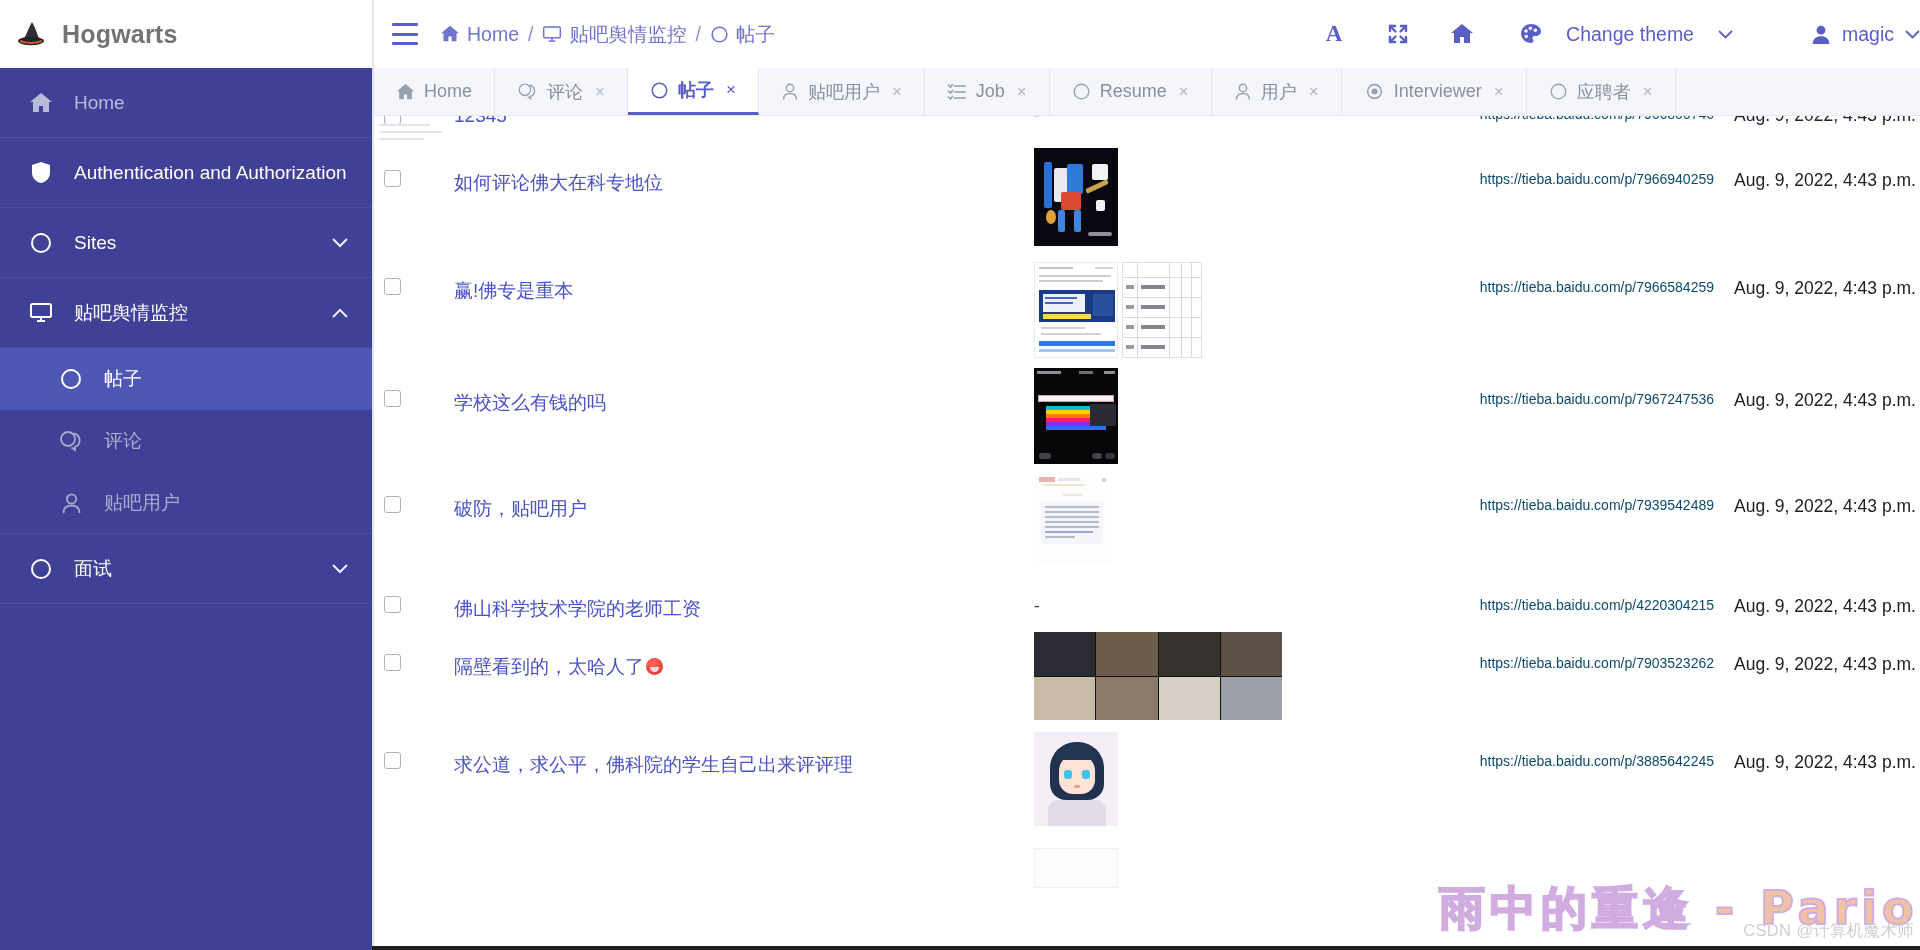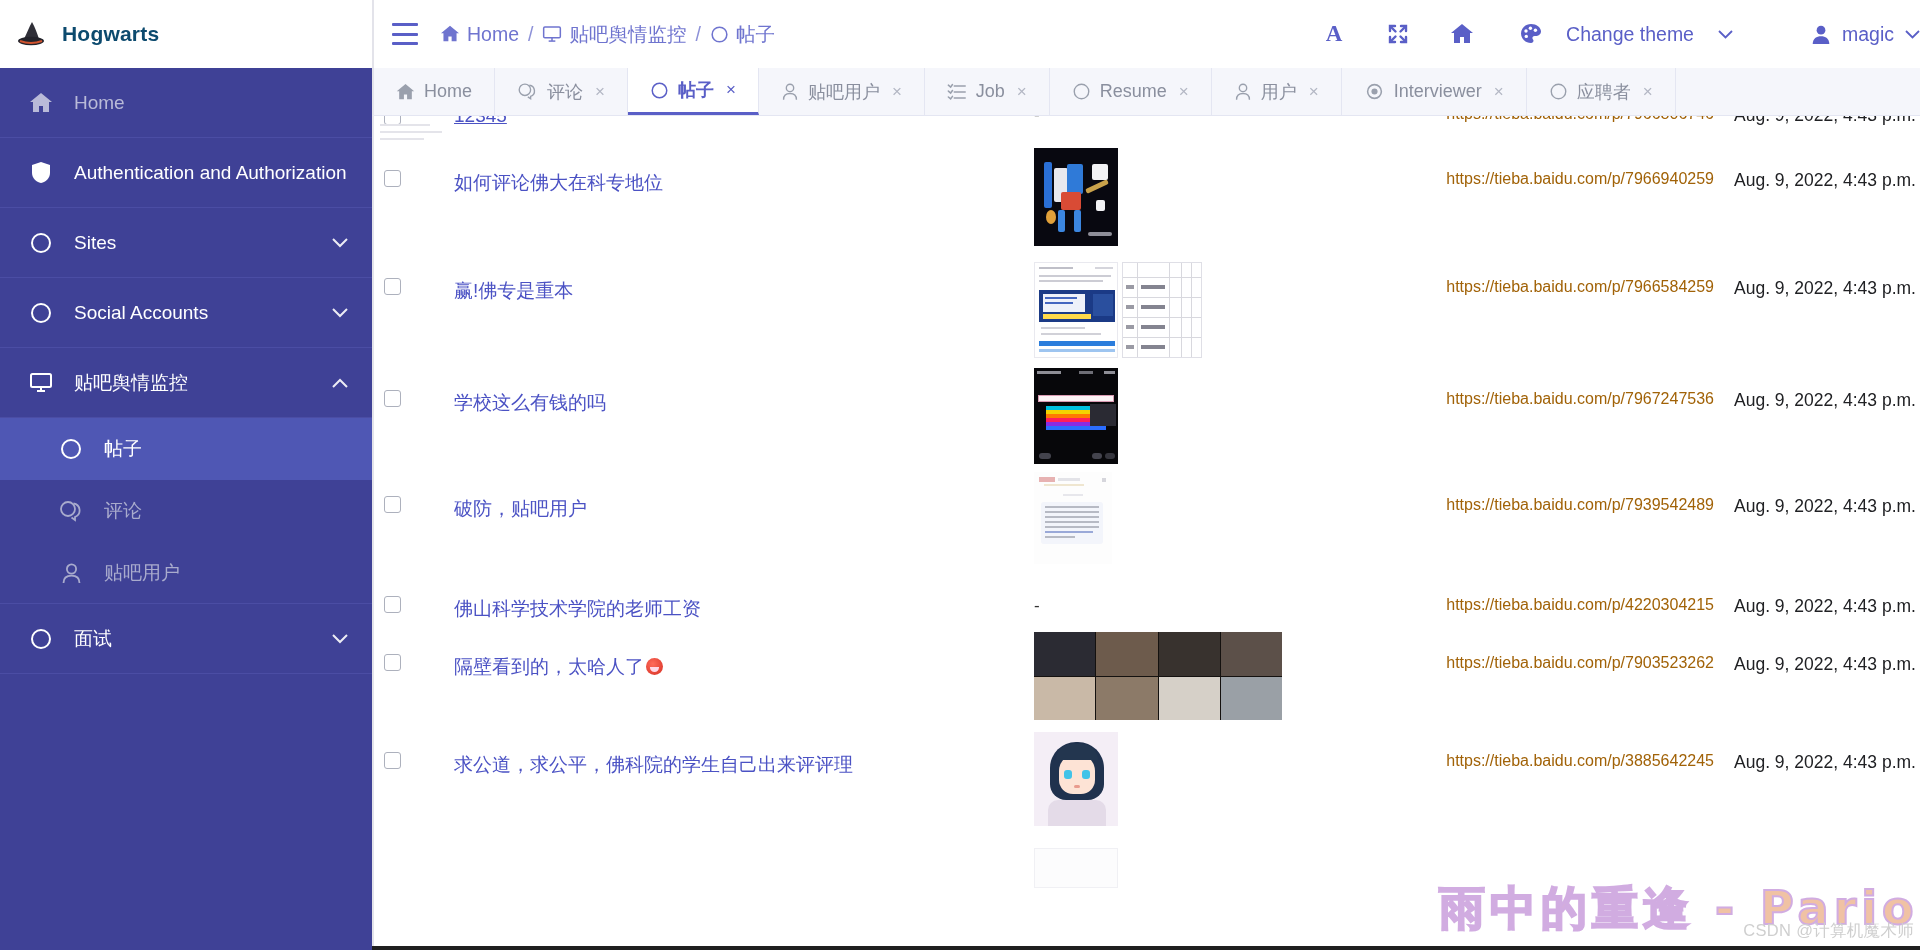--- a/index.html
+++ b/index.html
@@ -20,21 +20,21 @@
     position: relative;
   }
   .brand {
     height: 68px; min-height: 68px;
     background: #ffffff;
     display: flex; align-items: center;
     padding-left: 14px;
     gap: 14px;
   }
   .brand-logo { width: 34px; height: 34px; display:flex; align-items:center; justify-content:center; font-size: 25px; line-height:1; }
-  .brand-title { font-size: 21px; font-weight: bold; color: #0c4a6e; letter-spacing: .2px; }
+  .brand-title { font-size: 25px; font-weight: bold; color: #737373; letter-spacing: .2px; }
 
   .nav { flex: 1; overflow: hidden; }
   .nav-item {
     display: flex; align-items: center;
     height: 70px;
     padding-left: 26px;
     gap: 18px;
     color: #ffffff;
     font-size: 19px;
     border-bottom: 1px solid #4b4da4;
@@ -112,21 +112,21 @@
   table.posts { width: calc(100% - 14px); border-collapse: collapse; table-layout: fixed; }
   table.posts col.c-chk { width: 70px; }
   table.posts col.c-title { width: 580px; }
   table.posts col.c-img { width: 370px; }
   table.posts col.c-url { width: 330px; }
   table.posts col.c-date { width: 230px; }
   table.posts td { vertical-align: top; padding: 16px 10px; border-bottom: 0; }
   td.chk { padding-left: 38px; padding-top: 18px; }
   .cb { width: 17px; height: 17px; border: 1.5px solid #adb1bd; border-radius: 3px; background:#fff; display:block; cursor:pointer;}
   td.title a { color: #4b52c4; font-size: 19px; text-decoration: none; font-weight: 500; cursor:pointer;}
-  td.url a { color: #a16207; font-size: 16px; text-decoration: none; cursor:pointer;}
+  td.url a { color: #0c4a6e; font-size: 14px; text-decoration: none; cursor:pointer;}
   td.url { text-align: right; padding-right: 0; }
   td.date { color: #202124; font-size: 17.5px; white-space: nowrap; padding-left: 26px; }
   td.img { padding-top: 6px; }
   .dash { color:#333; font-size:17px; }
 
   
   .th-robot { width: 84px; height: 98px; background: #080810; position:relative; overflow:hidden; }
   .th-robot .blob { position:absolute; border-radius:2px; }
   .th-sheet { width: 84px; height: 96px; background:#fff; border:1px solid #e9e9ef; position:relative; overflow:hidden;}
   .th-table { width: 80px; height: 96px; background:#fff; border:1px solid #dfdfe6; position:relative; overflow:hidden;}
@@ -212,33 +212,20 @@
             </svg>
         </span>
         <span>Sites</span>
         <span class="chev">
           <svg class="i" width="16" height="10" viewBox="0 0 16 10">
               <path d="M1 1 L8 8 L15 1" stroke="#fff" stroke-width="2" fill="none"></path>
             </svg>
         </span>
       </div>
 
-      <div class="nav-item">
-        <span class="ico">
-          <svg class="i" width="22" height="22" viewBox="0 0 22 22">
-              <circle cx="11" cy="11" r="9" fill="none" stroke="#fff" stroke-width="2"></circle>
-            </svg>
-        </span>
-        <span>Social Accounts</span>
-        <span class="chev">
-          <svg class="i" width="16" height="10" viewBox="0 0 16 10">
-              <path d="M1 1 L8 8 L15 1" stroke="#fff" stroke-width="2" fill="none"></path>
-            </svg>
-        </span>
-      </div>
 
 
 
       <div class="nav-item">
         <span class="ico">
           <svg class="i" width="24" height="21" viewBox="0 0 24 21" fill="none" stroke="#fff" stroke-width="2">
             <rect x="2" y="2" width="20" height="13" rx="1.5"></rect>
               <path d="M8 19 h8"></path>
               <path d="M12 15 v4"></path>
           </svg>
@@ -502,21 +489,21 @@
             <col class="c-url">
             <col class="c-date">
           </colgroup>
         <tbody>
 
           <tr style="height:28px;">
             <td class="chk" style="padding-top:0;">
               <span class="cb" style="position:relative;top:-8px;"></span>
             </td>
             <td class="title" style="padding-top:0;">
-              <a style="position:relative;top:-11px;display:inline-block;text-decoration:underline;">12345</a>
+              <a style="position:relative;top:-11px;display:inline-block;">12345</a>
             </td>
             <td class="img" style="padding-top:0;">
               <span class="dash" style="position:relative;top:-11px;">-</span>
             </td>
             <td class="url" style="padding-top:0;">
               <a style="position:relative;top:-11px;display:inline-block;">https://tieba.baidu.com/p/7966806746</a>
             </td>
             <td class="date" style="padding-top:0;">
               <span style="position:relative;top:-11px;display:inline-block;">Aug. 9, 2022, 4:43 p.m.</span>
             </td>

